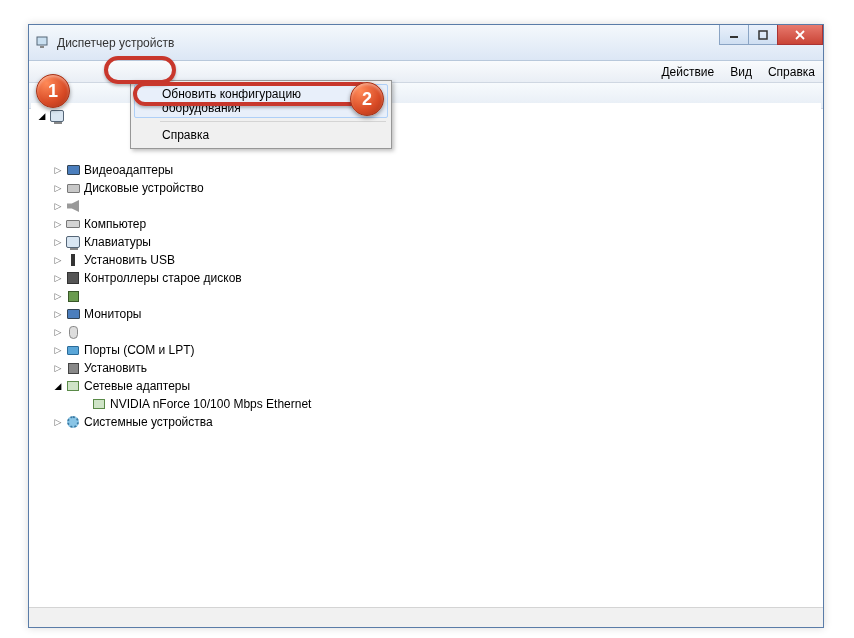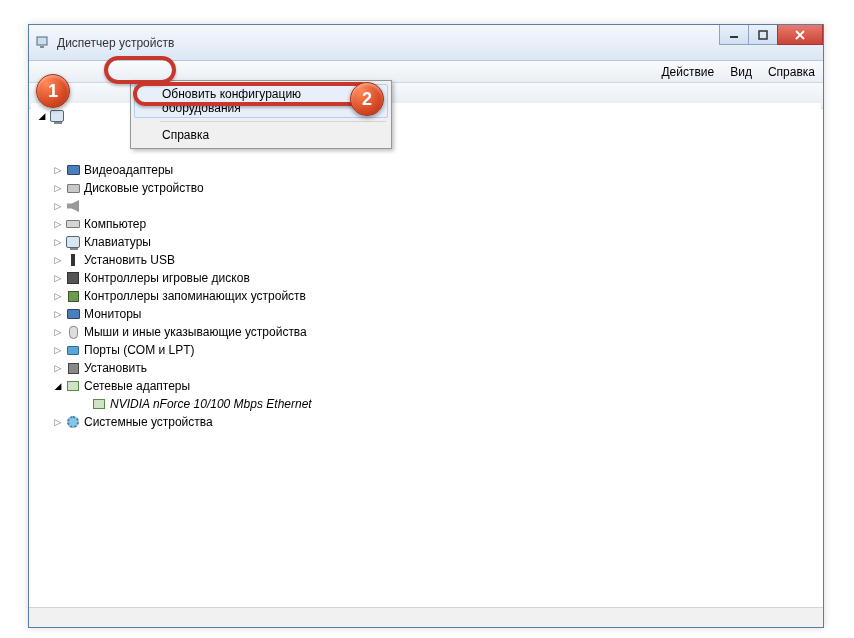--- a/index.html
+++ b/index.html
@@ -21,21 +21,21 @@
 
 .toolbar { height: 26px; background: linear-gradient(to bottom,#f7fafd,#e6edf5); border-bottom: 1px solid #cfd7e2; }
 
 .tree { position: absolute; top: 78px; left: 2px; right: 2px; bottom: 22px; overflow: auto; background: #fff; padding-top: 4px; }
 .tree-node { display: flex; align-items: center; height: 18px; font-size: 12px; color: #000; white-space: nowrap; }
 .tree-node .arrow { width: 10px; display: inline-flex; justify-content: center; color: #6a6a6a; font-size: 9px; }
 .tree-node .arrow.expanded { color: #000; }
 .tree-node .dev-icon { width: 16px; height: 16px; margin: 0 3px 0 2px; display: inline-flex; align-items: center; justify-content: center; }
 .tree-node.level0 { padding-left: 6px; }
 .tree-node.level1 { padding-left: 22px; }
-.tree-node.level2 { padding-left: 48px; font-style: italic; }
+.tree-node.level2 { padding-left: 48px; }
 
 .statusbar { position: absolute; bottom: 0; left: 0; right: 0; height: 20px; background: #f1f1f1; border-top: 1px solid #d4d4d4; }
 
 .dropdown { position: absolute; left: 130px; top: 80px; width: 262px; background: #f0f0f0; border: 1px solid #979797; box-shadow: 2px 2px 4px rgba(0,0,0,.25); padding: 3px; font-size: 12px; }
 .dropdown .dd-item { padding: 3px 18px 3px 28px; }
 .dropdown .dd-item.highlight { background: #e8effa; border: 1px solid #aecff7; padding: 2px 17px 2px 27px; border-radius: 2px; }
 .dropdown .dd-sep { height: 1px; background: #d4d4d4; margin: 3px 2px 3px 26px; }
 
 .callout { position: absolute; border: 4px solid #c8372c; border-radius: 16px; pointer-events: none; box-shadow: 0 2px 3px rgba(0,0,0,.25); }
 .callout.c1 { left: 104px; top: 56px; width: 72px; height: 28px; }
@@ -163,42 +163,40 @@
         <span class="dev-icon">
           <span class="i-usb"></span>
         </span>
         <span>Установить USB</span>
       </div>
       <div class="tree-node level1">
         <span class="arrow">▷</span>
         <span class="dev-icon">
           <span class="i-floppy"></span>
         </span>
-        <span>Контроллеры игровые дисков</span>
+        <span>Контроллеры старое дисков</span>
       </div>
       <div class="tree-node level1">
         <span class="arrow">▷</span>
         <span class="dev-icon">
           <span class="i-chip"></span>
         </span>
-        <span>Контроллеры запоминающих устройств</span>
       </div>
       <div class="tree-node level1">
         <span class="arrow">▷</span>
         <span class="dev-icon">
           <span class="i-mon"></span>
         </span>
         <span>Мониторы</span>
       </div>
       <div class="tree-node level1">
         <span class="arrow">▷</span>
         <span class="dev-icon">
           <span class="i-mouse"></span>
         </span>
-        <span>Мыши и иные указывающие устройства</span>
       </div>
       <div class="tree-node level1">
         <span class="arrow">▷</span>
         <span class="dev-icon">
           <span class="i-port"></span>
         </span>
         <span>Порты (COM и LPT)</span>
       </div>
       <div class="tree-node level1">
         <span class="arrow">▷</span>

